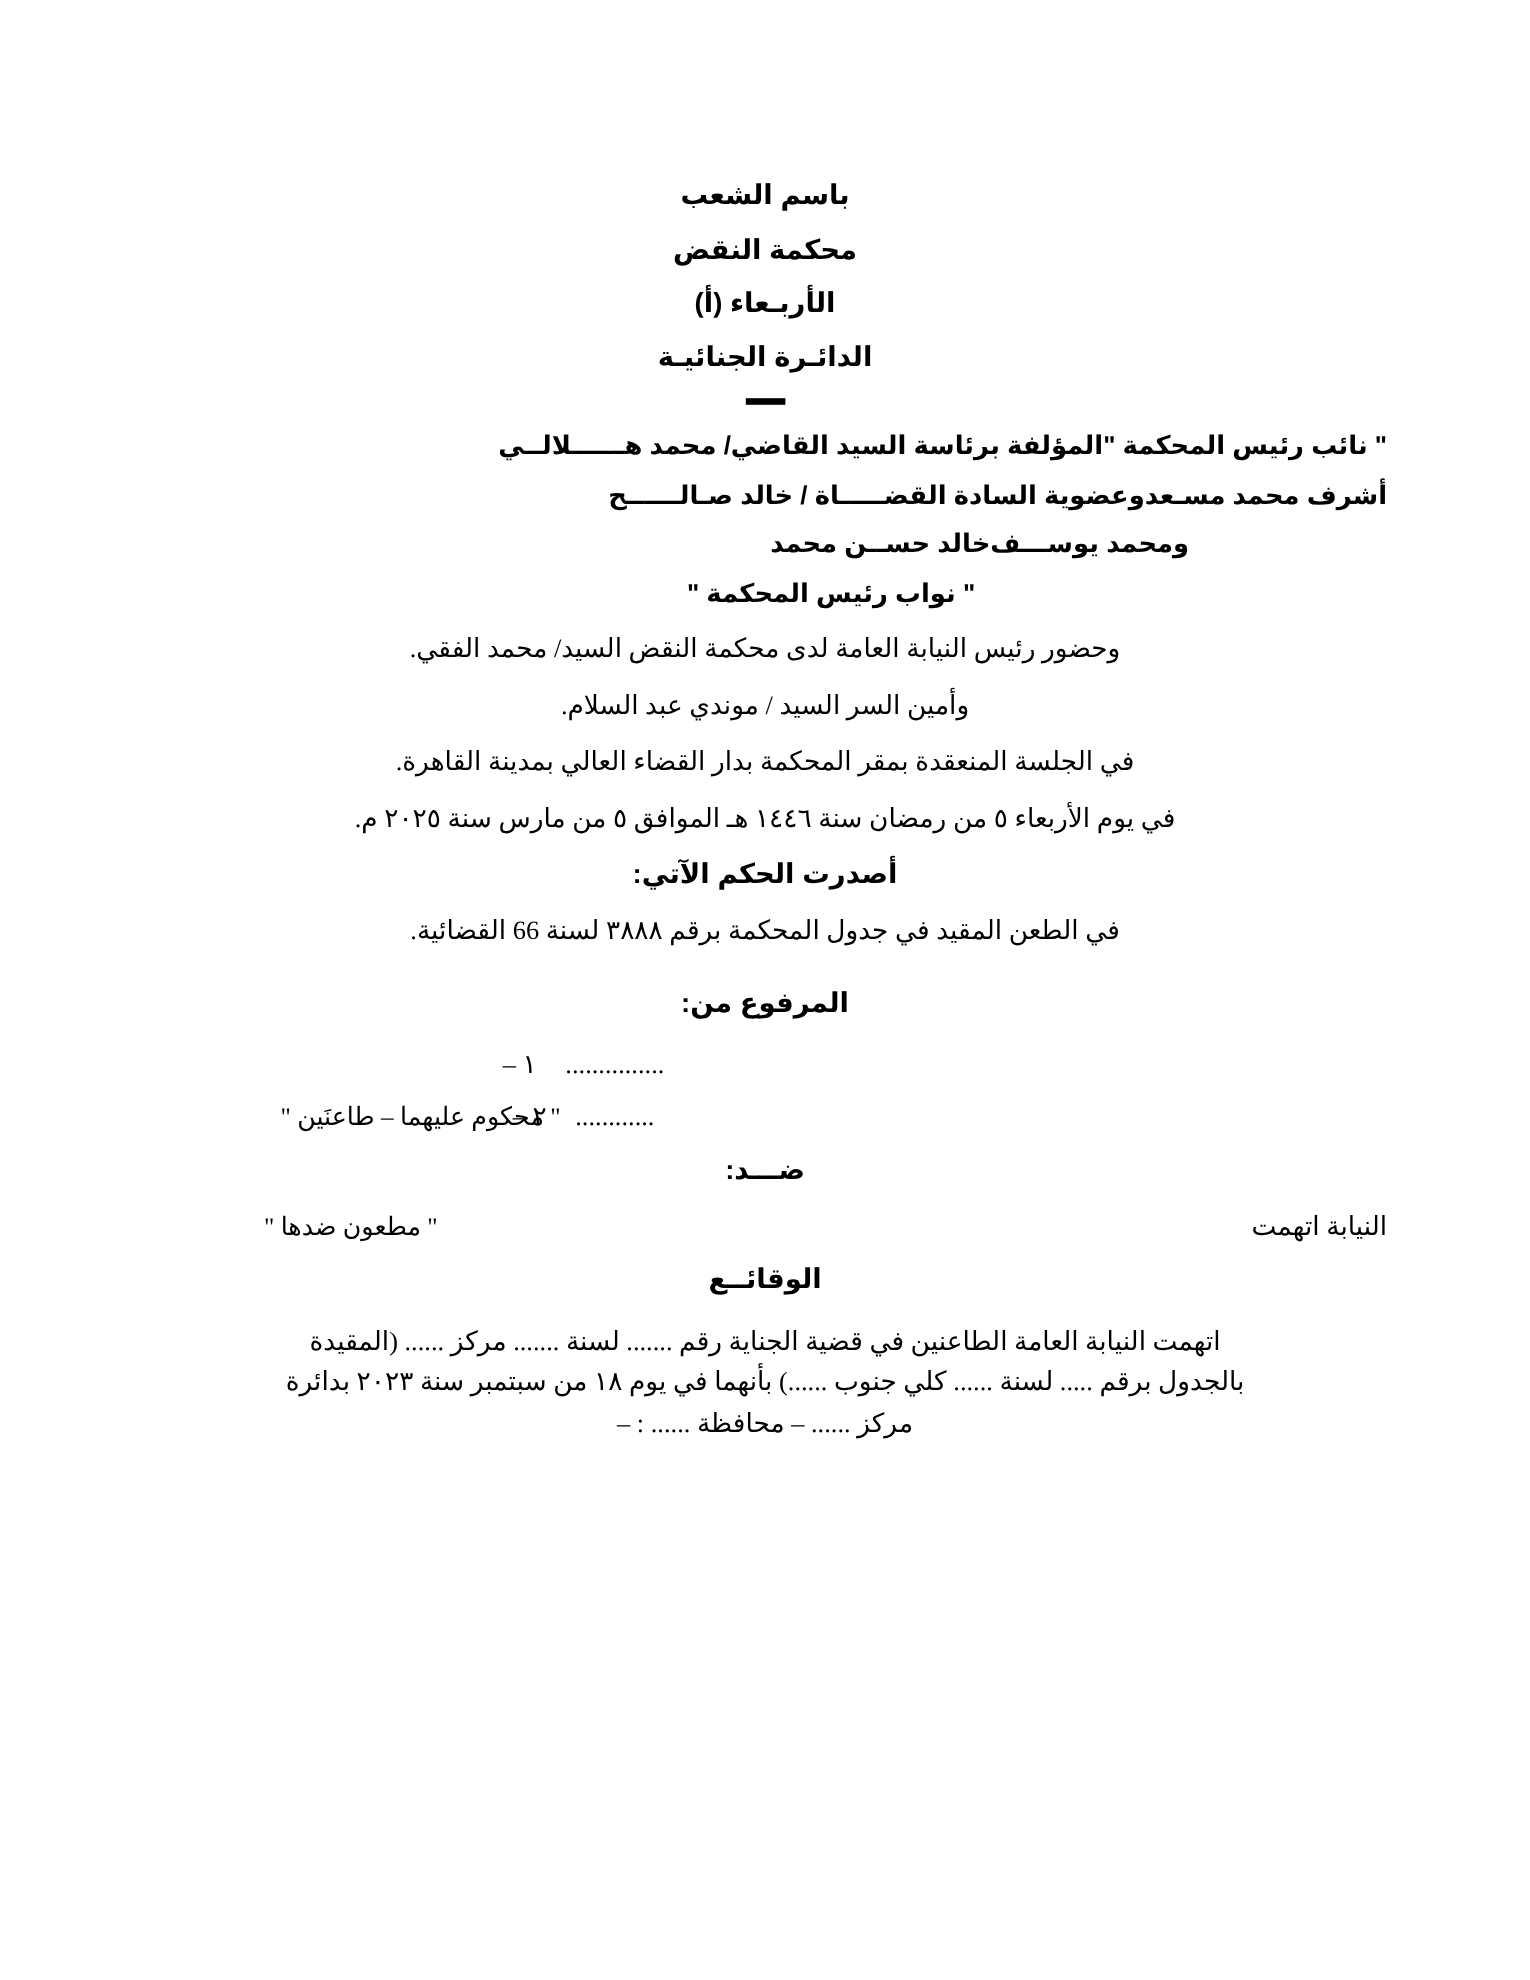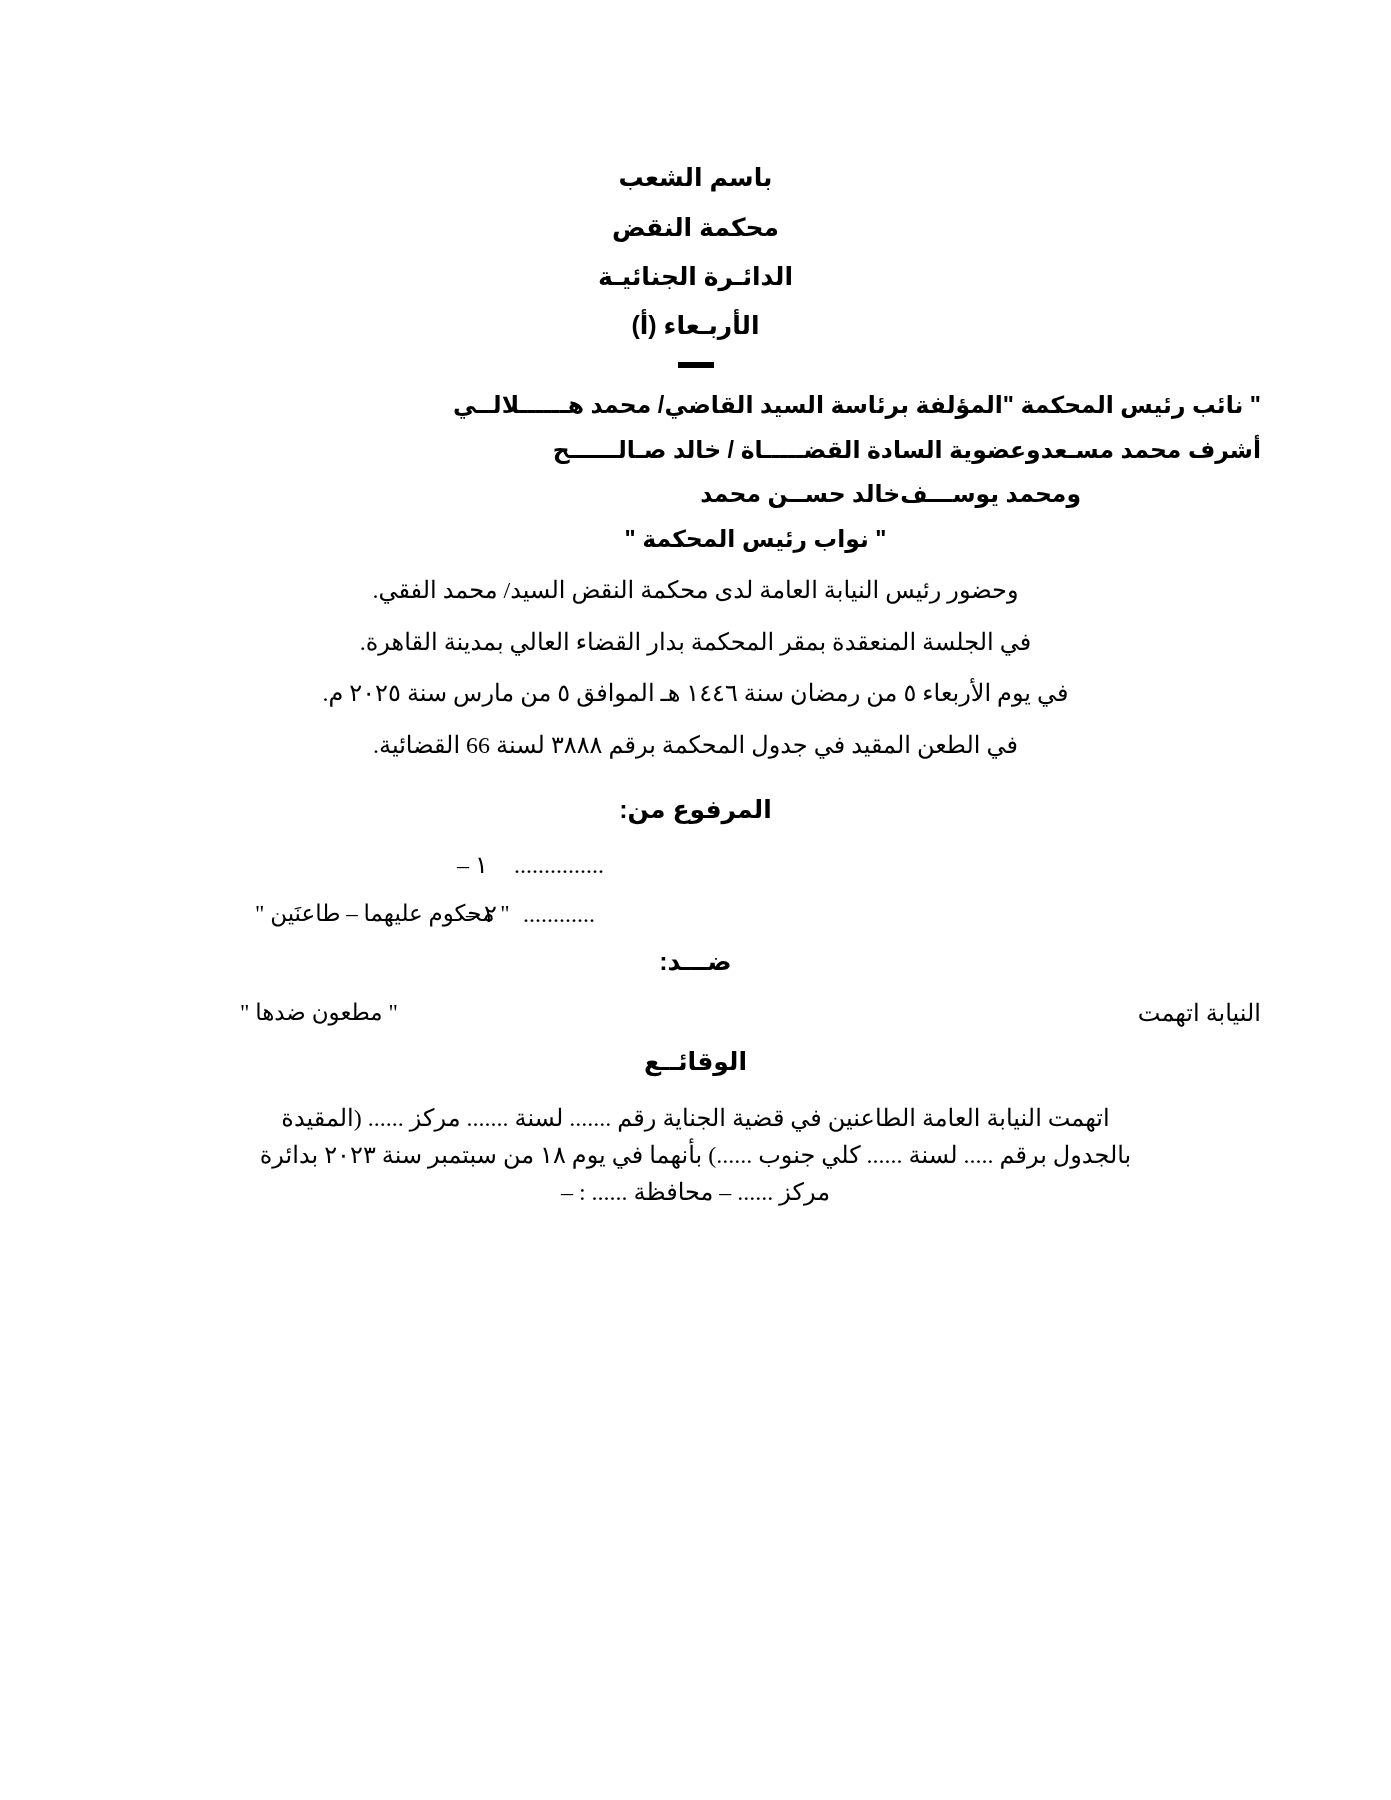--- a/index.html
+++ b/index.html
@@ -172,22 +172,22 @@
   .spacer-sm { height: 14px; }
 </style>
 </head>
 <body>
 
 <div class="page">
   <div class="doc-body">
 
     <div class="hdr-line first">باسم الشعب</div>
     <div class="hdr-line">محكمة النقض</div>
+    <div class="hdr-line">الأربـعاء  (أ)</div>
     <div class="hdr-line">الدائـرة الجنائيـة</div>
-    <div class="hdr-line">الأربـعاء  (أ)</div>
 
     <div class="rule-wrap">
       <span class="rule"></span>
     </div>
 
     <div class="panel-row r1">
       <span class="pr-tail">" نائب رئيس المحكمة "</span>
       <span class="pr-role">المؤلفة برئاسة السيد القاضي/ محمد هــــــلالــي</span>
     </div>
 
@@ -197,23 +197,25 @@
     </div>
 
     <div class="panel-row r3">
       <span class="pr-tail">ومحمد يوســـف</span>
       <span class="pr-role">خالد حســن محمد</span>
     </div>
 
     <div class="panel-caption">" نواب رئيس المحكمة "</div>
 
     <div class="para">وحضور رئيس النيابة العامة لدى محكمة النقض السيد/ محمد الفقي.</div>
+    <div class="para">وأمين السر السيد / موندي عبد السلام.</div>
     <div class="para">في الجلسة المنعقدة بمقر المحكمة بدار القضاء العالي بمدينة القاهرة.</div>
     <div class="para">في يوم الأربعاء ٥ من رمضان سنة ١٤٤٦ هـ الموافق ٥ من مارس سنة ٢٠٢٥ م.</div>
 
+    <div class="center-bold">أصدرت الحكم الآتي:</div>
 
     <div class="para">في الطعن المقيد في جدول المحكمة برقم ٣٨٨٨ لسنة 66 القضائية.</div>
 
     <div class="spacer-sm"></div>
 
     <div class="center-bold tight">المرفوع من:</div>
 
     <div class="party-row">
       <div class="num-cell">
         <span>...............</span>

